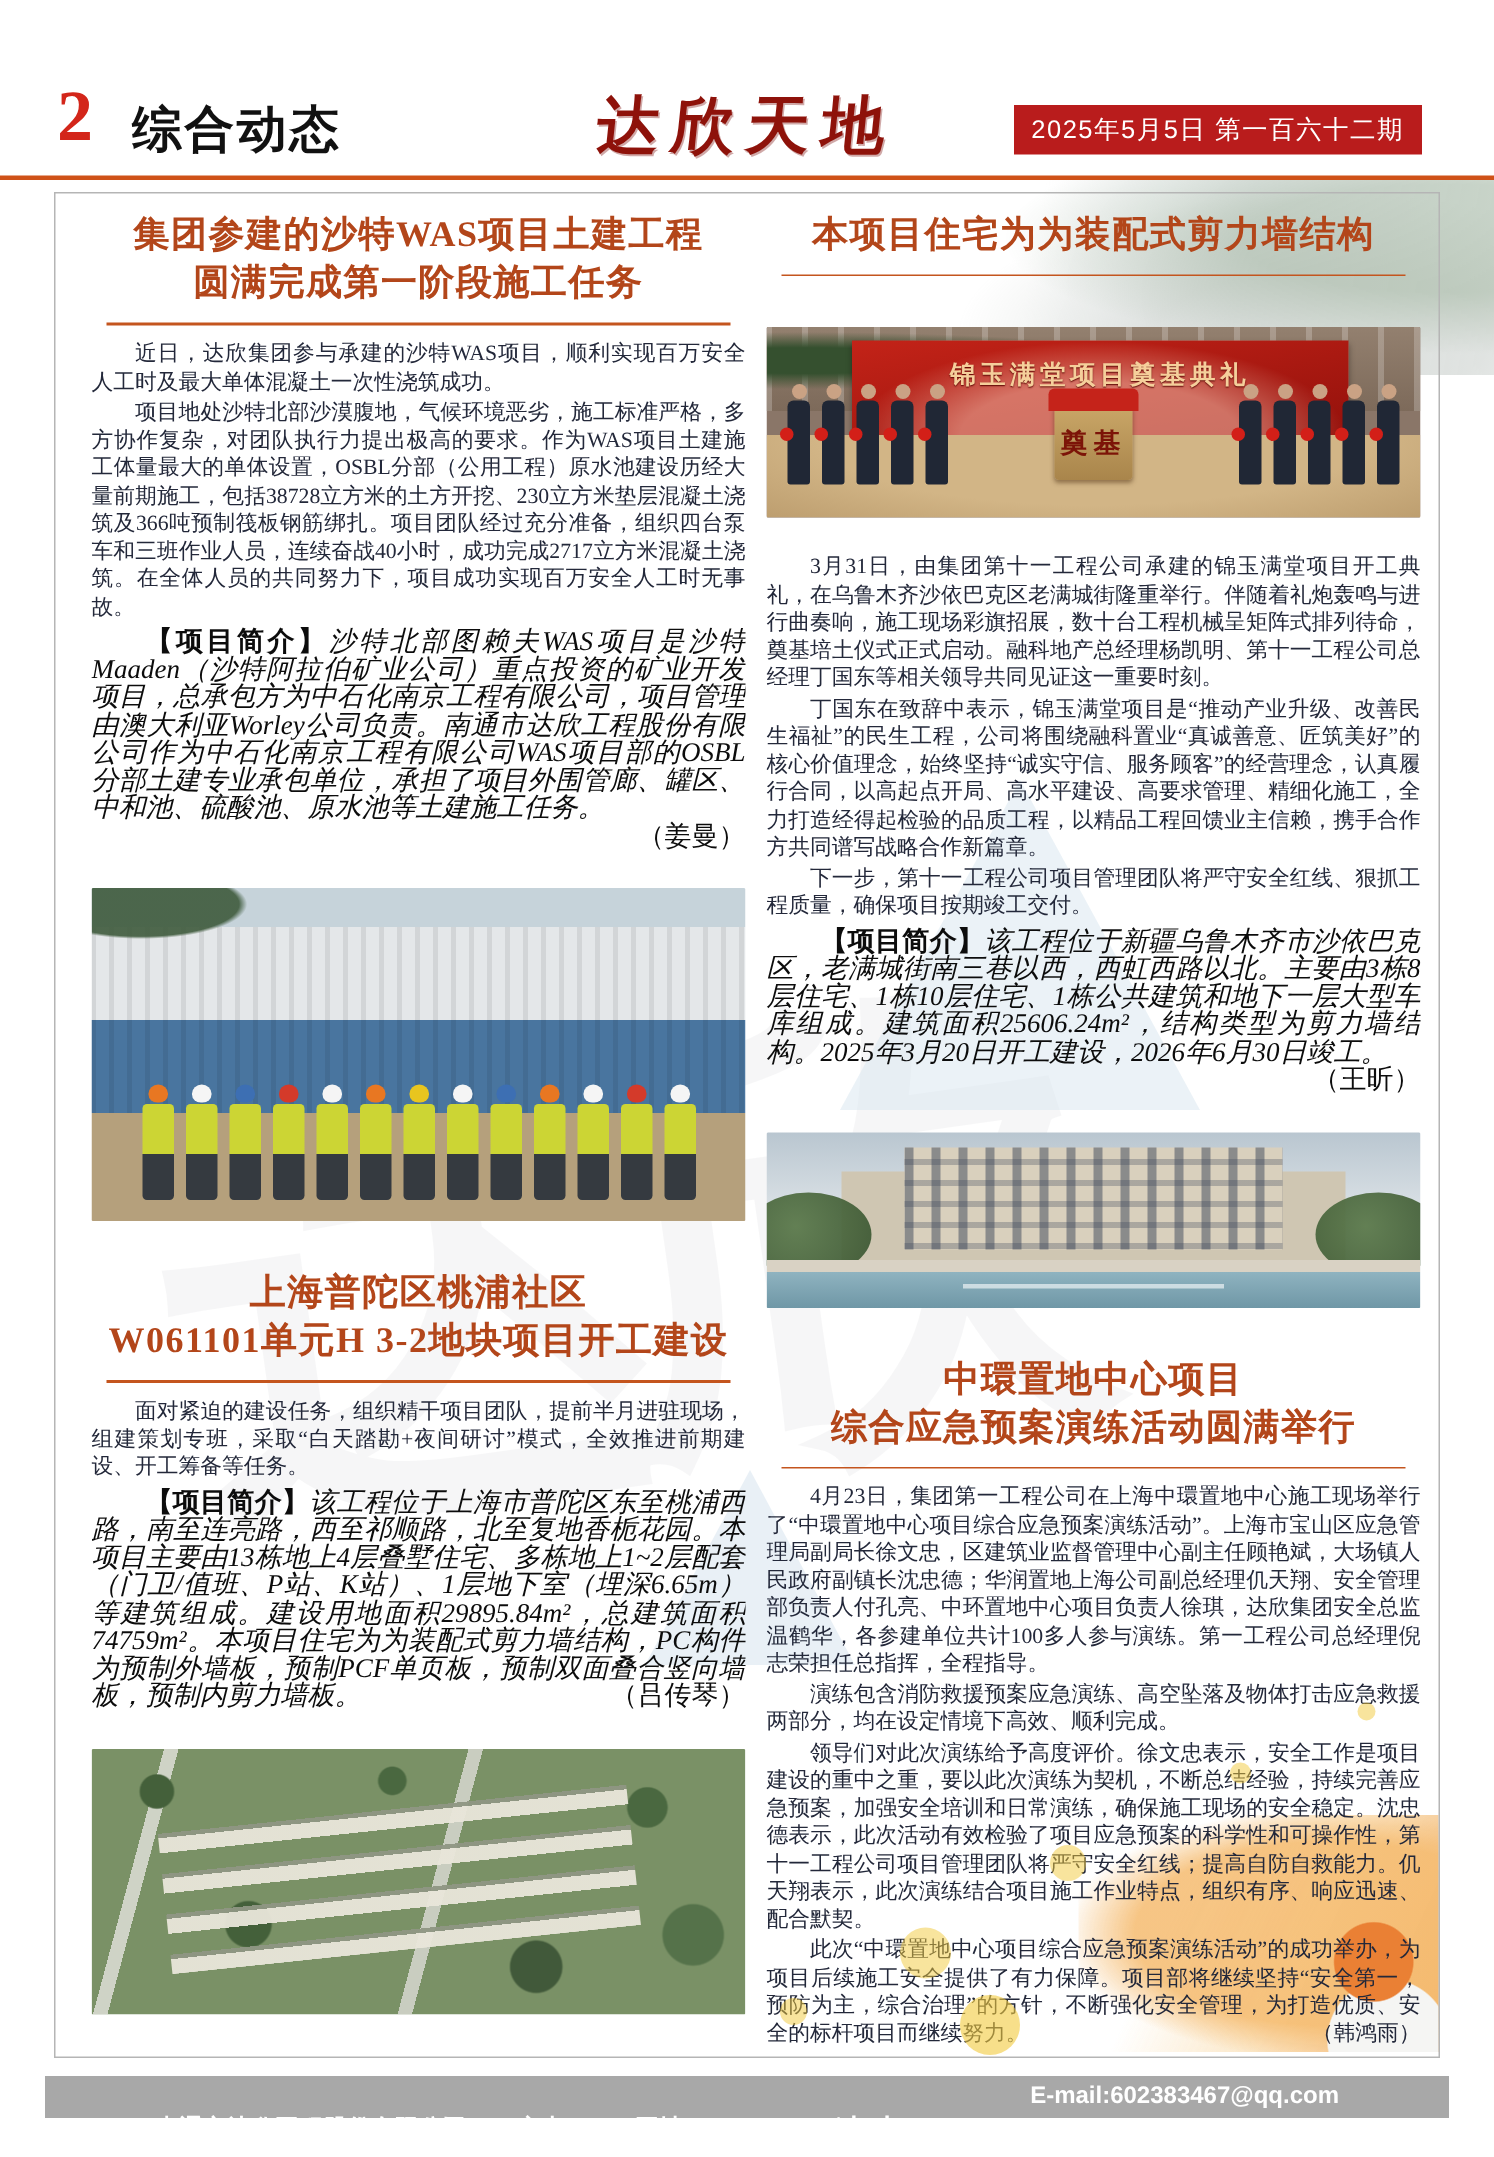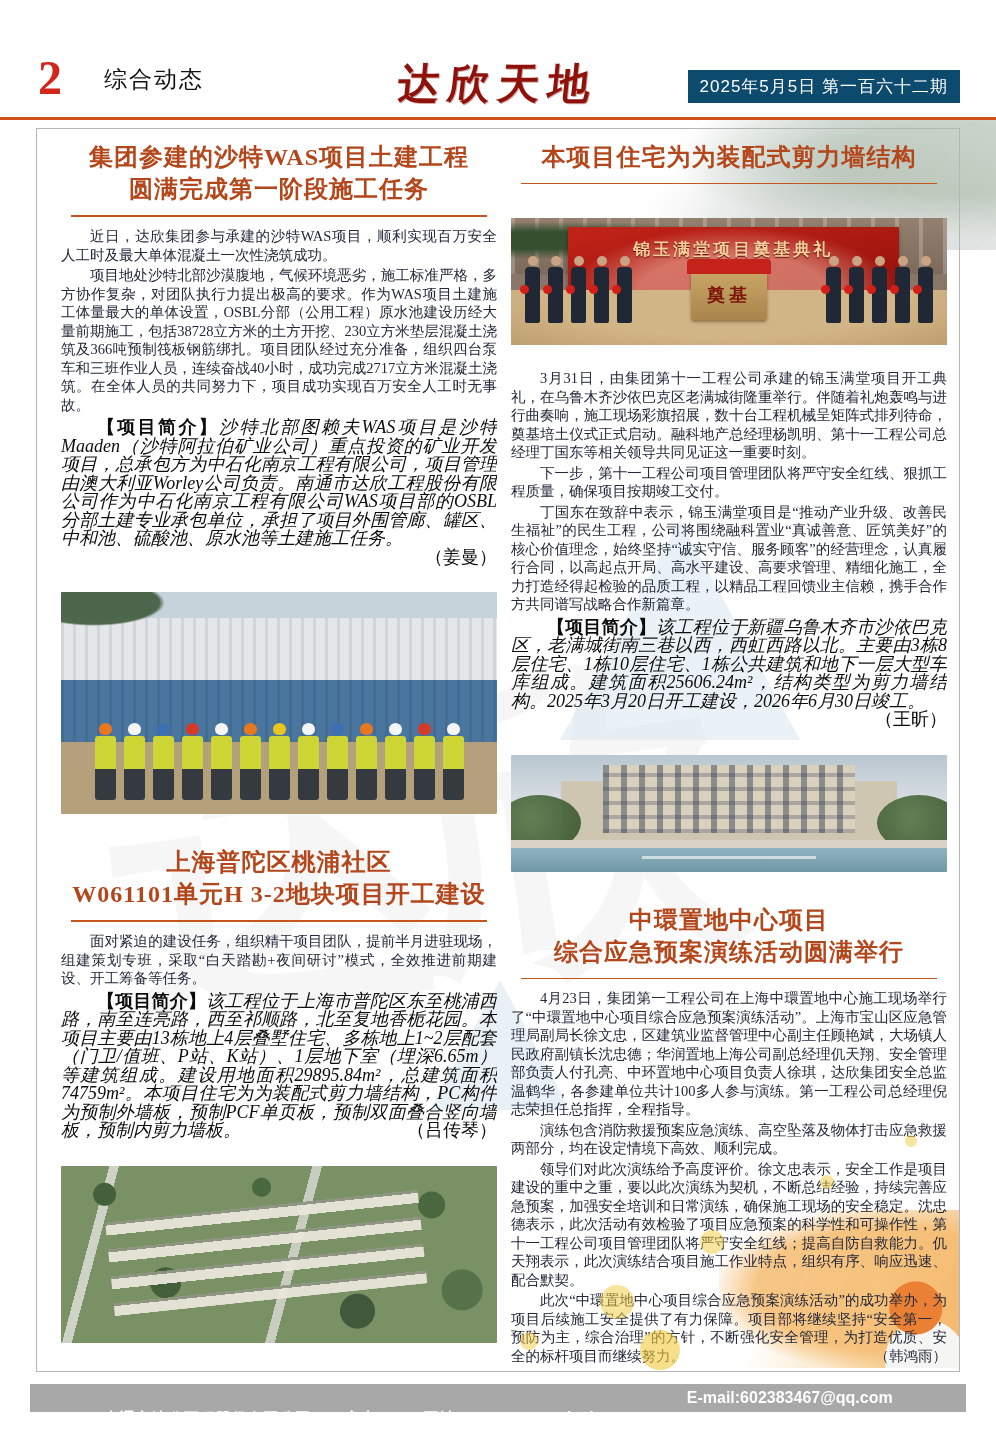--- a/index.html
+++ b/index.html
@@ -3,26 +3,26 @@
 <meta charset="utf-8">
 <style>
   html,body{margin:0;padding:0;background:#ffffff;}
   .page{position:relative;width:996px;height:1438px;margin:0 auto;background:#fff;overflow:hidden;
         font-family:"Liberation Serif","DejaVu Serif",serif;color:#23283a;}
 
   
   .header{position:absolute;top:56px;left:36px;right:36px;height:56px;z-index:3;}
   .page-num{position:absolute;left:2px;top:-6px;font-size:48px;font-weight:bold;color:#d3261a;
             font-family:"Liberation Serif",serif;}
-  .section-title{position:absolute;left:68px;top:8px;font-size:23px;font-weight:normal;color:#111;
+  .section-title{position:absolute;left:52px;top:8px;font-size:33px;font-weight:bold;color:#111;
             letter-spacing:2px;}
   .masthead{position:absolute;left:0;right:0;top:0;text-align:center;font-size:42px;font-weight:bold;
             color:#8e120a;letter-spacing:8px;transform:skewX(-6deg);
             text-shadow:1px 1px 0 rgba(120,10,5,.35);}
-  .issue-badge{position:absolute;right:0;top:14px;background:#0c4a6e;color:#fff;
+  .issue-badge{position:absolute;right:12px;top:14px;background:#b91c1c;color:#fff;
             font-family:"Liberation Sans",sans-serif;font-size:17px;padding:5px 12px;letter-spacing:1px;}
   .header-rule{position:absolute;top:117px;left:0;width:996px;height:3px;background:#cf5218;z-index:3;}
 
   
   .deco{position:absolute;z-index:0;}
   .deco-tr{top:120px;right:0;width:380px;height:130px;opacity:.5;
      background:
        radial-gradient(ellipse at 92% 30%,rgba(72,110,70,.55) 0 28%,transparent 60%),
        radial-gradient(ellipse at 70% 80%,rgba(150,160,150,.5) 0 30%,transparent 65%),
        linear-gradient(100deg,rgba(210,215,218,.0) 20%,rgba(190,200,205,.6) 55%,rgba(235,238,240,.9) 100%);}
@@ -87,21 +87,21 @@
      radial-gradient(ellipse at 6% 40%,#35502f 0 18%,transparent 40%),
      repeating-linear-gradient(90deg,rgba(255,255,255,.22) 0 4px,transparent 4px 24px),
      linear-gradient(#93806f,#7d6a5a);}
   .cer-backdrop{position:absolute;left:13%;right:11%;top:7%;height:60%;
      background:radial-gradient(ellipse at 50% 85%,rgba(255,205,185,.5) 0 40%,transparent 70%),
        linear-gradient(170deg,#c32318,#8f0f0a);box-shadow:0 2px 4px rgba(0,0,0,.35);}
   .banner-text{display:block;margin-top:11px;text-align:center;color:#f5cf9b;font-weight:bold;
      font-size:17px;letter-spacing:3px;text-shadow:0 1px 1px #5c0602;}
   .cer-sand{position:absolute;left:0;right:0;bottom:0;height:44%;
      background:radial-gradient(ellipse at 50% 0%,#d2b586 0 60%,#bd9e6f 100%);}
-  .plaque{position:absolute;left:50%;bottom:20%;transform:translateX(-50%);width:76px;height:50px;
+  .plaque{position:absolute;left:50%;bottom:20%;transform:translateX(-50%);width:52px;height:50px;
      background:linear-gradient(#caa768,#a9854b);border-radius:3px;display:flex;align-items:center;
      justify-content:center;box-shadow:0 2px 3px rgba(80,50,20,.5);}
   .plaque::before{content:"";position:absolute;top:-11px;left:-4px;right:-4px;height:15px;
      background:#c5231a;border-radius:4px 4px 0 0;}
   .plaque-text{color:#7c1408;font-weight:bold;font-size:18px;letter-spacing:4px;z-index:1;}
   .p-row{position:absolute;left:10px;right:10px;bottom:22px;display:flex;justify-content:space-between;}
   .p-grp{display:flex;align-items:flex-end;}
   .person{position:relative;width:15px;height:56px;margin:0 4px;border-radius:4px 4px 2px 2px;background:#202735;}
   .person::before{content:"";position:absolute;top:-11px;left:3px;width:10px;height:10px;border-radius:50%;background:#caa284;}
   .person::after{content:"";position:absolute;top:18px;left:-5px;width:9px;height:9px;border-radius:50%;background:#d31f18;}
@@ -237,22 +237,22 @@
             <i class="person"></i>
             <i class="person"></i>
           </div>
         </div>
         <div class="plaque">
           <span class="plaque-text">奠基</span>
         </div>
       </div>
 
       <p class="body">3月31日，由集团第十一工程公司承建的锦玉满堂项目开工典礼，在乌鲁木齐沙依巴克区老满城街隆重举行。伴随着礼炮轰鸣与进行曲奏响，施工现场彩旗招展，数十台工程机械呈矩阵式排列待命，奠基培土仪式正式启动。融科地产总经理杨凯明、第十一工程公司总经理丁国东等相关领导共同见证这一重要时刻。</p>
+      <p class="body">丁国东在致辞中表示，锦玉满堂项目是“推动产业升级、改善民生福祉”的民生工程，公司将围绕融科置业“真诚善意、匠筑美好”的核心价值理念，始终坚持“诚实守信、服务顾客”的经营理念，认真履行合同，以高起点开局、高水平建设、高要求管理、精细化施工，全力打造经得起检验的品质工程，以精品工程回馈业主信赖，携手合作方共同谱写战略合作新篇章。</p>
       <p class="body">下一步，第十一工程公司项目管理团队将严守安全红线、狠抓工程质量，确保项目按期竣工交付。</p>
-      <p class="body">丁国东在致辞中表示，锦玉满堂项目是“推动产业升级、改善民生福祉”的民生工程，公司将围绕融科置业“真诚善意、匠筑美好”的核心价值理念，始终坚持“诚实守信、服务顾客”的经营理念，认真履行合同，以高起点开局、高水平建设、高要求管理、精细化施工，全力打造经得起检验的品质工程，以精品工程回馈业主信赖，携手合作方共同谱写战略合作新篇章。</p>
       <p class="intro"><span class="lead">【项目简介】</span><span>该工程位于新疆乌鲁木齐市沙依巴克区，老满城街南三巷以西，西虹西路以北。主要由3栋8层住宅、1栋10层住宅、1栋公共建筑和地下一层大型车库组成。建筑面积25606.24m²，结构类型为剪力墙结构。2025年3月20日开工建设，2026年6月30日竣工。</span><span class="byline">（王昕）</span></p>
 
       <div class="photo photo-render">
         <div class="bld"></div>
         <div class="rtree rt-l"></div>
         <div class="rtree rt-r"></div>
         <div class="deck"></div>
         <div class="pool"></div>
       </div>
 

